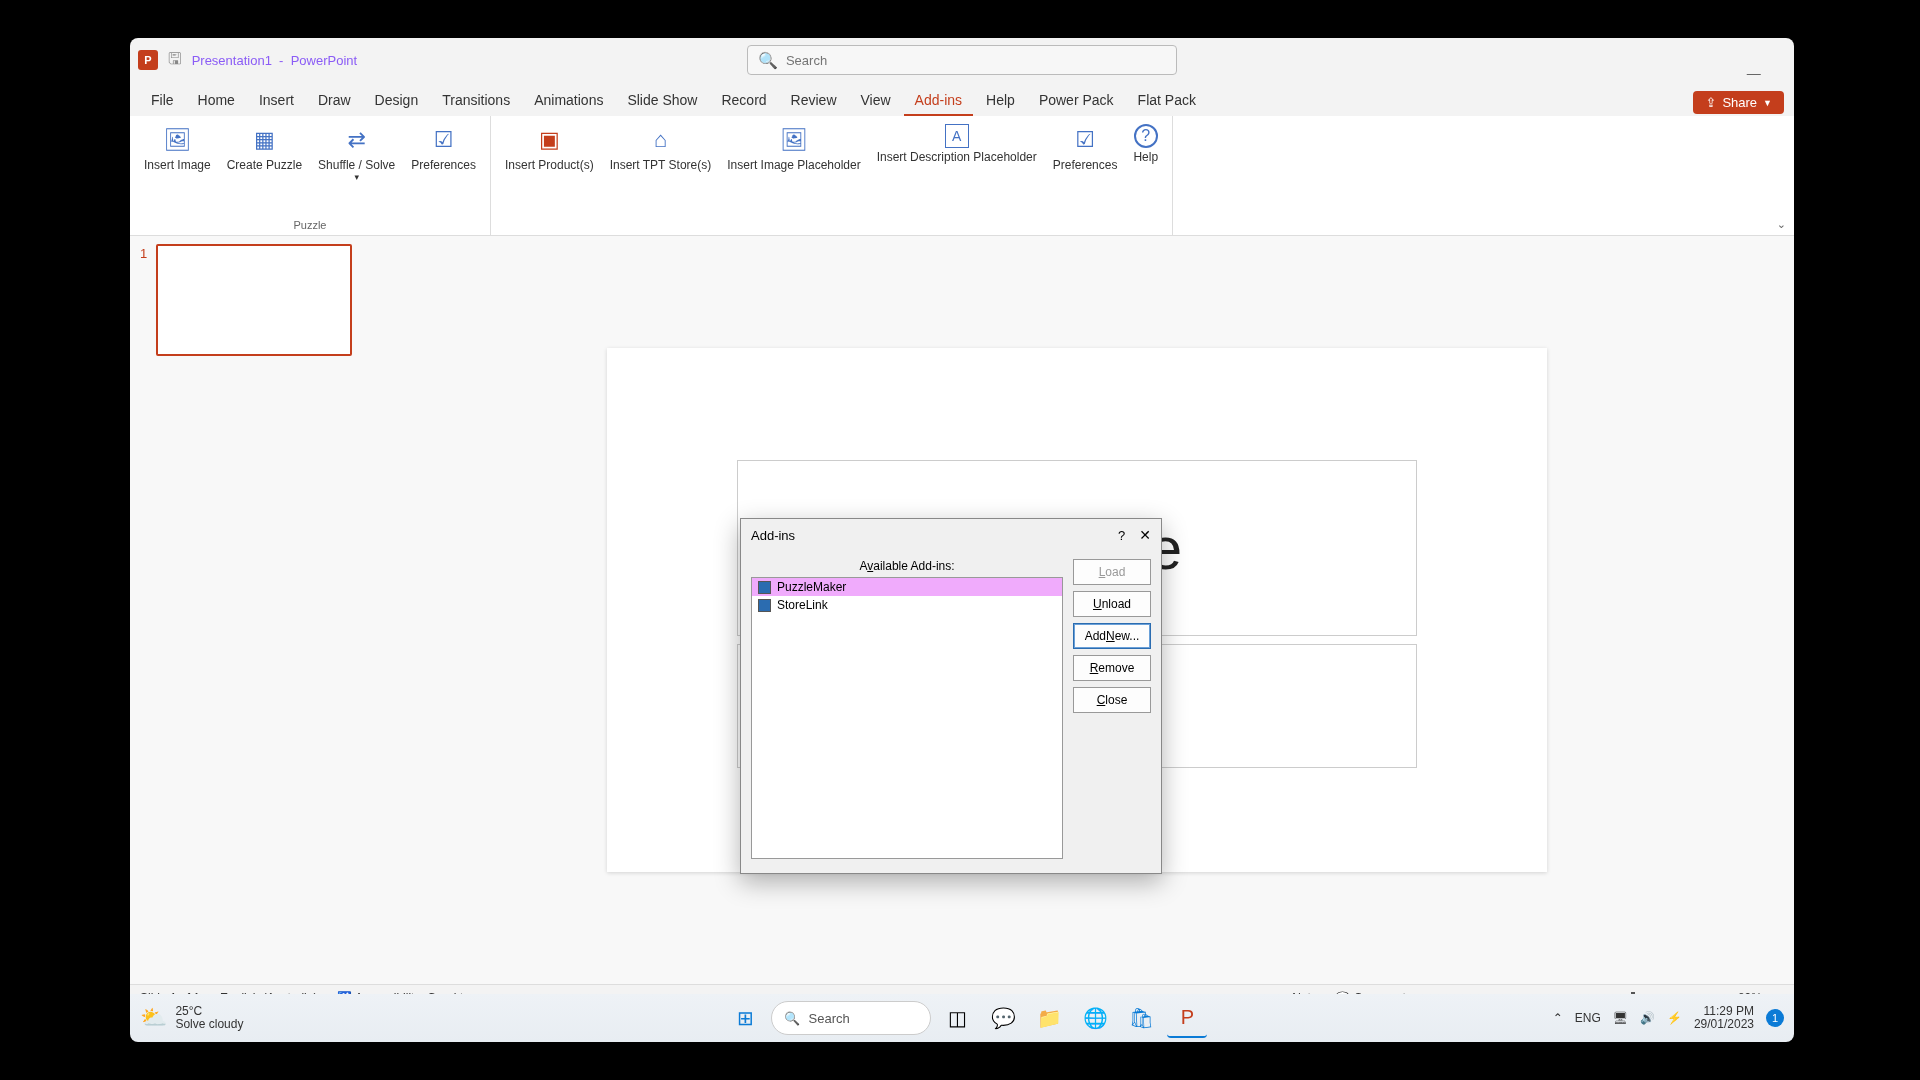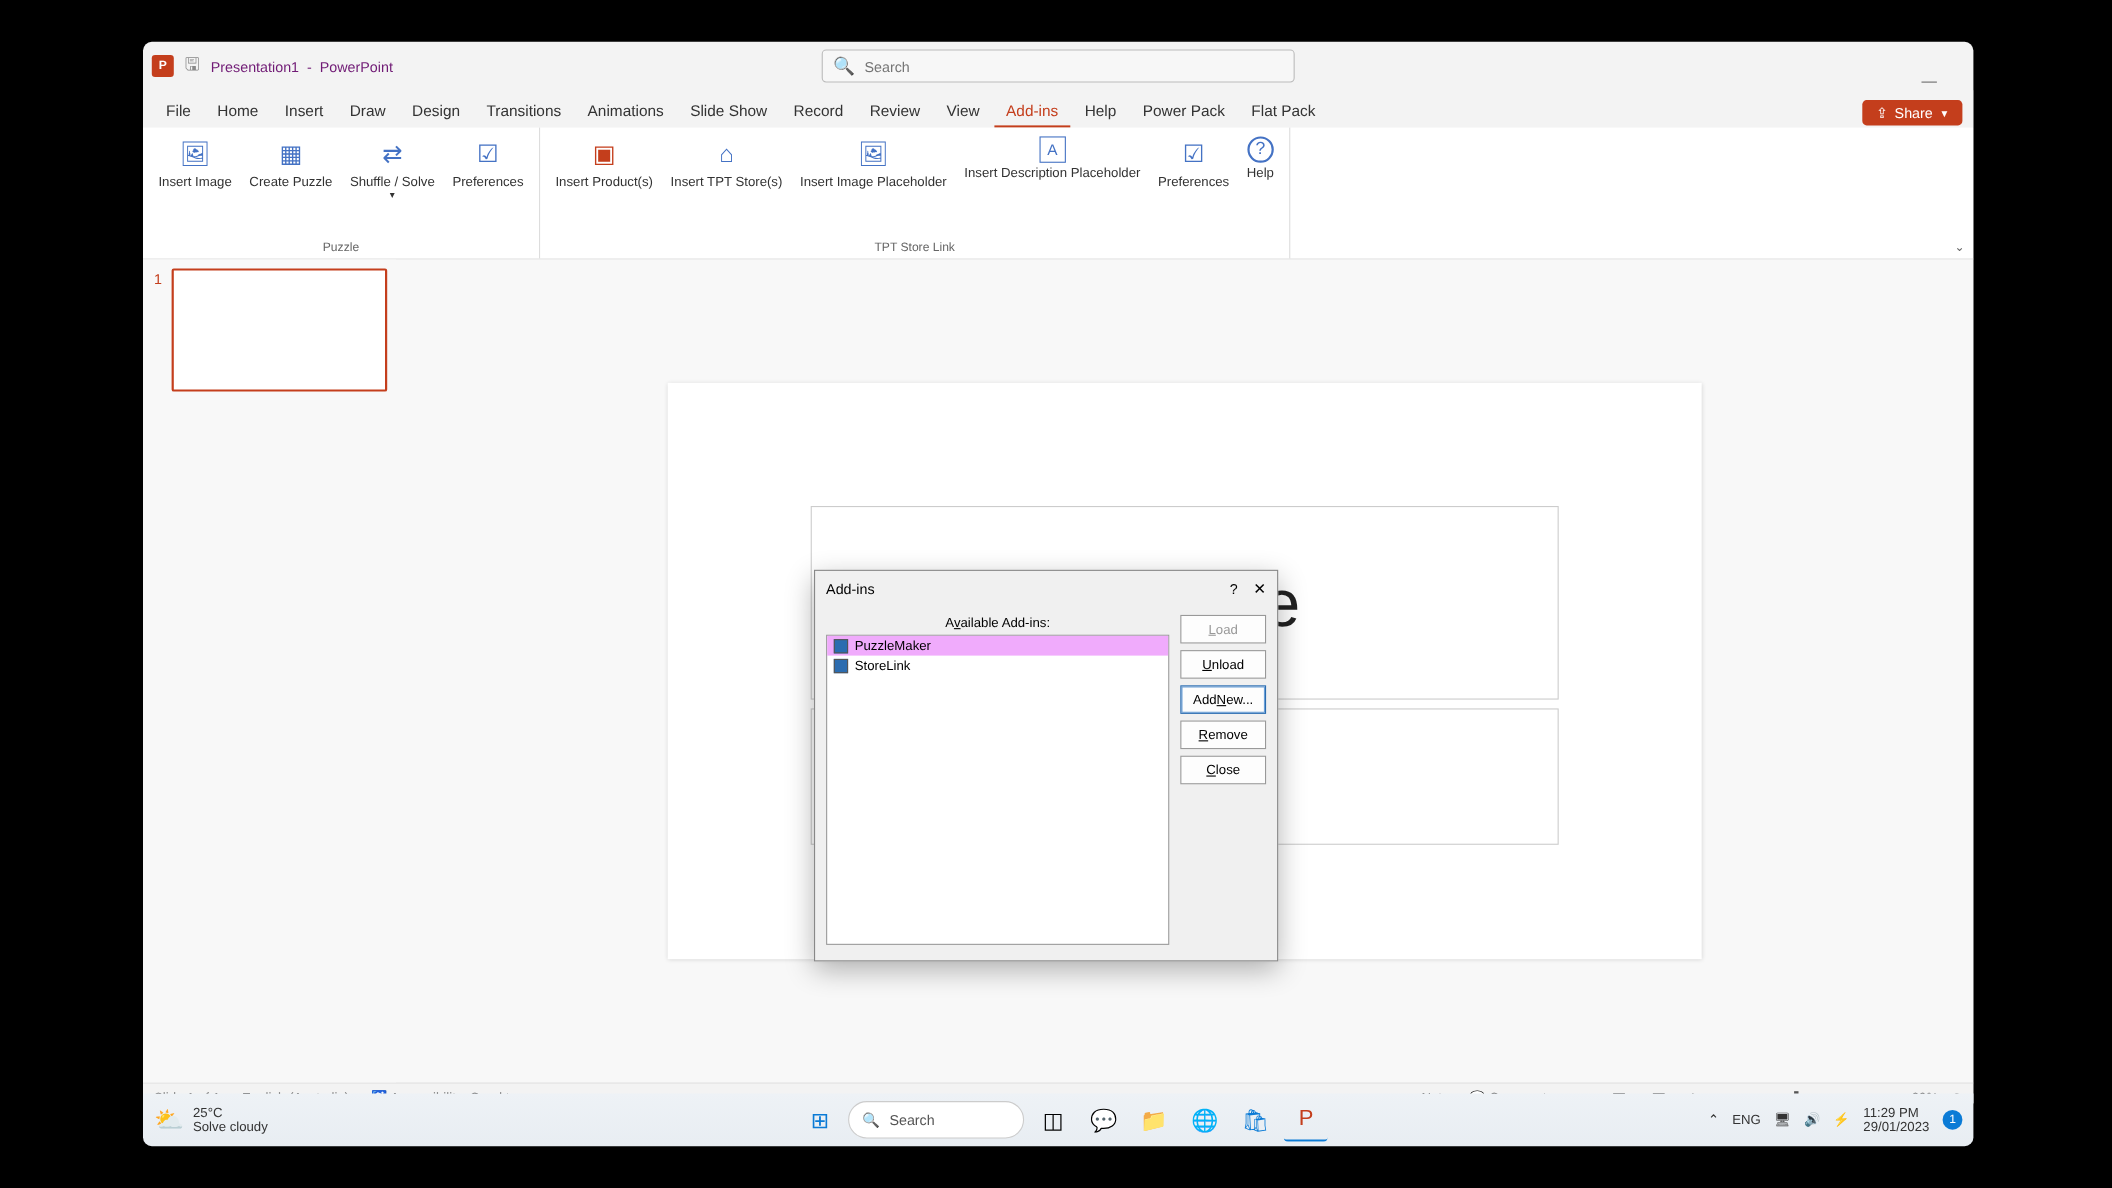--- a/index.html
+++ b/index.html
@@ -12,21 +12,21 @@
   border-radius: 8px;
   overflow: hidden;
   display: flex; flex-direction: column;
 }
 .title-bar {
   height: 44px; display: flex; align-items: center; padding: 0 8px;
   justify-content: space-between;
 }
 .title-left { display: flex; align-items: center; gap: 10px; }
 .pp-logo { width: 20px; height: 20px; background: #c43e1c; border-radius: 3px; color:#fff; font-size:11px; font-weight:bold; display:flex; align-items:center; justify-content:center; }
-.title-text { font-size: 13px; color: #701a75; }
+.title-text { font-size: 13px; color: #8b5cf6; }
 .search-box {
   position: absolute; left: 50%; transform: translateX(-50%);
   width: 430px; height: 30px; border: 1px solid #bbb; border-radius: 4px;
   background: #f7f7f7; display: flex; align-items: center; padding: 0 10px; gap:8px;
 }
 .search-box input { border:none; background:transparent; outline:none; font-size:13px; width:100%; color:#666; }
 .title-right { display: flex; align-items: center; gap: 30px; font-size:13px; color:#444;flex-direction:column; }
 .avatar { width:22px; height:22px; border-radius:50%; background:#ec4899; color:#fff; font-size:10px; display:flex; align-items:center; justify-content:center; }
 .win-ctl { width:38px; height:28px; display:flex; align-items:center; justify-content:center; color:#666; font-size:14px; }
 .tabs-row { height: 34px; display:flex; align-items:flex-end; padding: 0 10px; background:#f3f3f3; justify-content:space-between; }
@@ -78,21 +78,21 @@
   position:absolute; left:130px; bottom:38px; width:1664px; height:48px;
   background:linear-gradient(#eef2f6,#e8edf2); display:flex; align-items:center; padding:0 10px;
   border-bottom-left-radius:8px; border-bottom-right-radius:8px;
 }
 .tb-left { display:flex; align-items:center; gap:8px; width:240px; }
 .tb-weather { display:flex; flex-direction:column; font-size:12px; color:#333; line-height:1.1; }
 .tb-center { flex:1; display:flex; justify-content:center; gap:6px; align-items:center; }
 .tb-search { height:34px; width:160px; background:#fff; border-radius:17px; display:flex; align-items:center; padding:0 12px; gap:8px; font-size:13px; color:#555; border:1px solid #ccc; }
 .tb-icon { width:40px; height:40px; display:flex; align-items:center; justify-content:center; font-size:20px; border-radius:4px; }
 .tb-right { display:flex; align-items:center; gap:12px; font-size:12px; color:#333; }
-.tb-clock { text-align:left; line-height:1.1; }
+.tb-clock { text-align:right; line-height:1.1; }
 .tb-badge { width:18px; height:18px; border-radius:50%; background:#0b7bd6; color:#fff; font-size:11px; display:flex; align-items:center; justify-content:center; }
 </style>
 </head>
 <body>
 
 <div class="app-window">
 
   <div class="title-bar">
     <div class="title-left">
       <div class="pp-logo">P</div>
@@ -183,21 +183,20 @@
         </div>
         <div class="ribbon-btn">
           <div class="ribbon-icon" style="color:#4472c4;">☑</div>
           <span>Preferences</span>
         </div>
         <div class="ribbon-btn">
           <div class="ribbon-icon" style="color:#4472c4;border:2px solid #4472c4;border-radius:50%;width:24px;height:24px;font-size:16px;">?</div>
           <span>Help</span>
         </div>
       </div>
-      <div class="ribbon-group-label">TPT Store Link</div>
     </div>
     <div class="ribbon-collapse">⌄</div>
   </div>
 
   <div class="work-area">
     <div class="thumb-pane">
       <div style="position:relative; margin-left:18px;">
         <span class="thumb-num">1</span>
         <div class="thumb"></div>
       </div>

